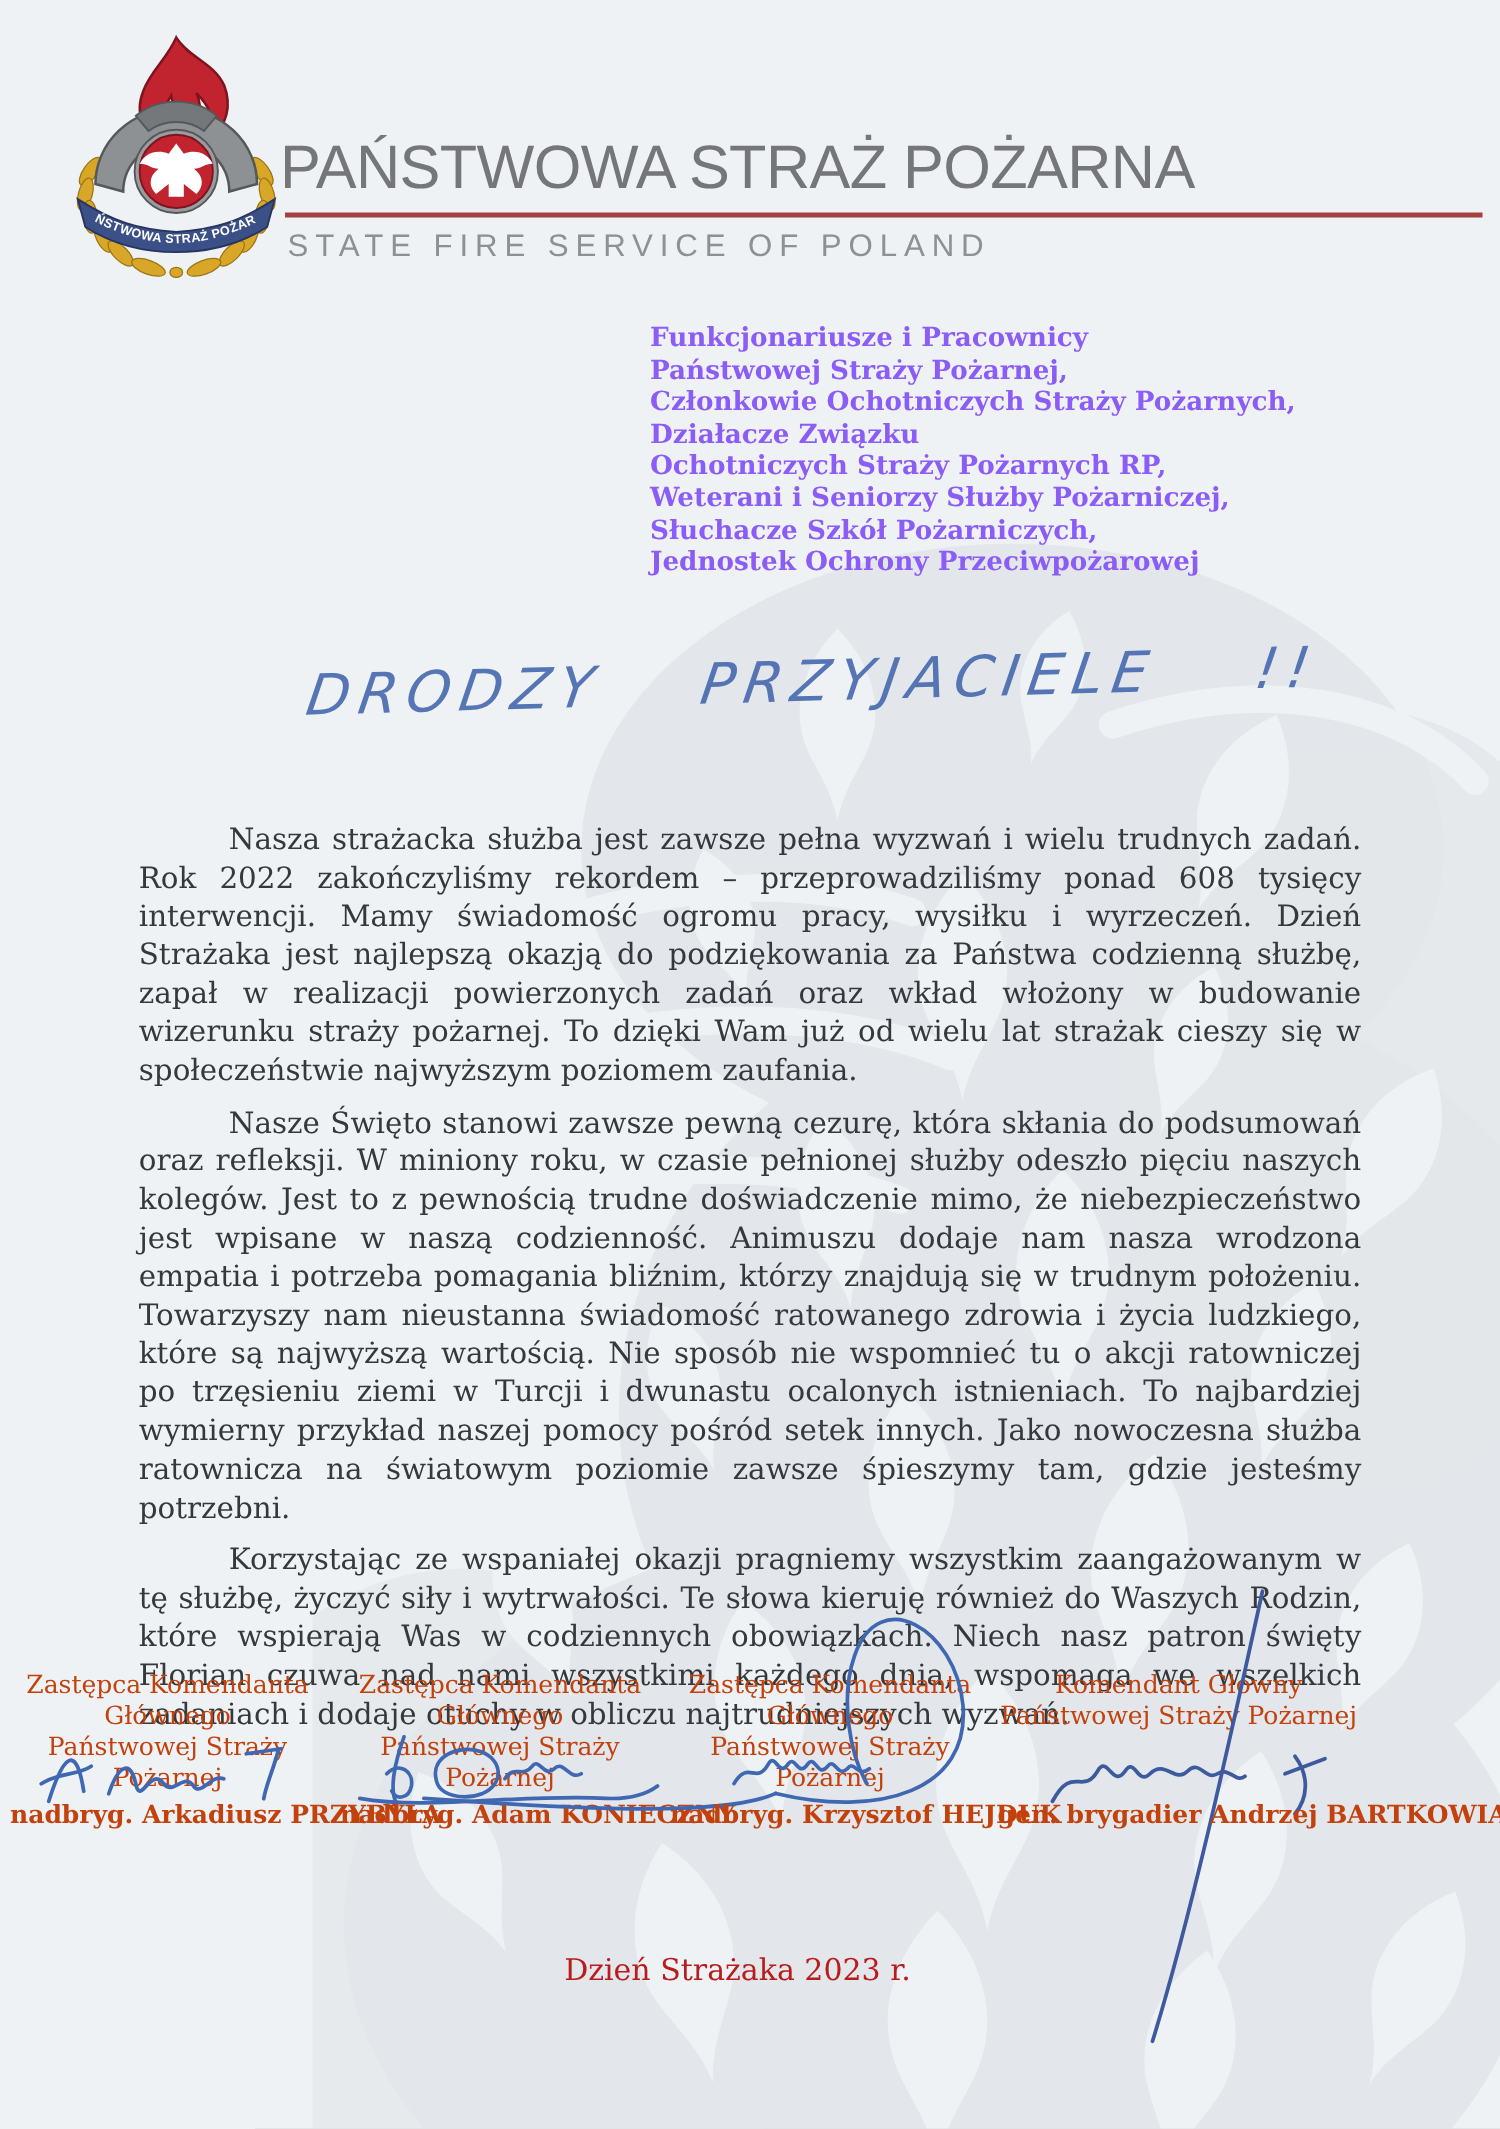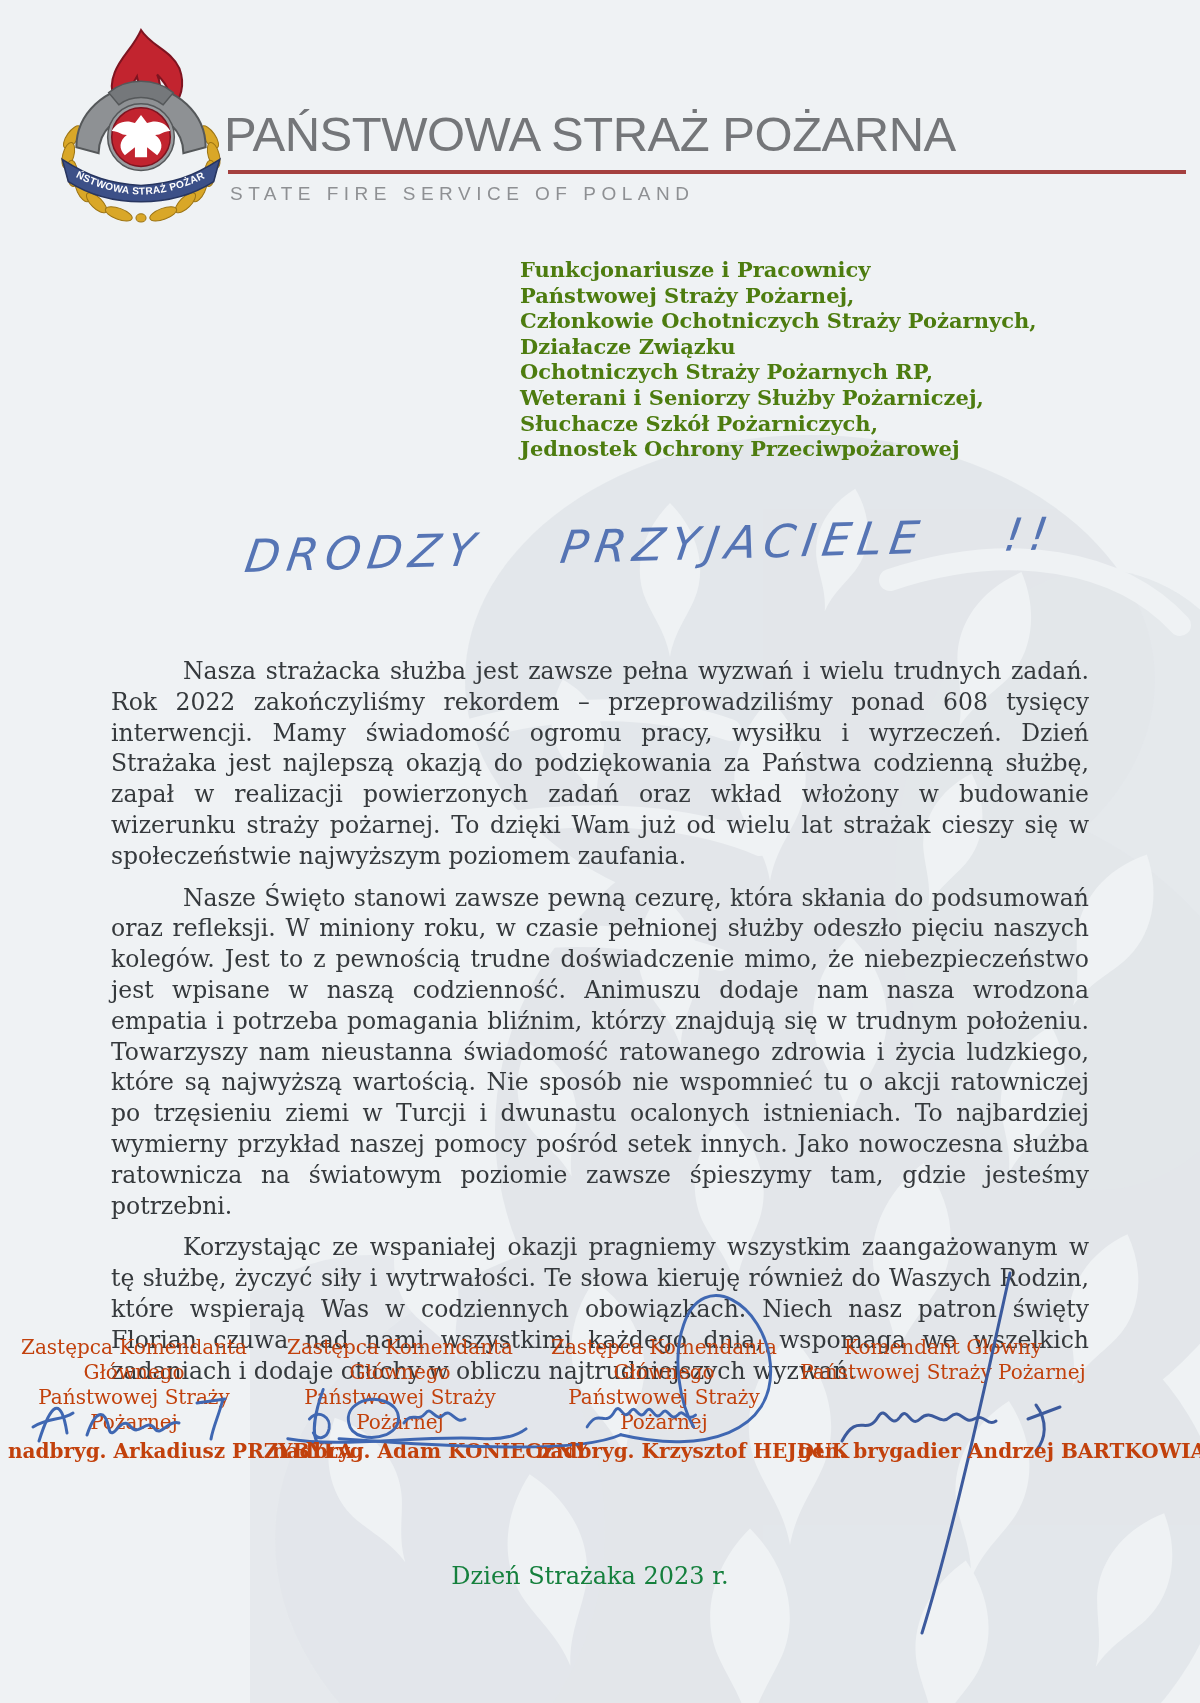--- a/index.html
+++ b/index.html
@@ -15,24 +15,24 @@
   .logo{left:50px;top:26px;width:182px;height:202px;}
   .brand-title{
     left:224px;top:106px;width:960px;
     font-family:"Liberation Sans","DejaVu Sans",sans-serif;
     font-size:49px;font-weight:500;color:#747679;letter-spacing:-0.5px;white-space:nowrap;
   }
   .brand-rule{left:228px;top:170px;width:958px;height:4px;background:#a4403f;}
   .brand-sub{
     left:230px;top:183px;width:960px;
     font-family:"Liberation Sans","DejaVu Sans",sans-serif;
-    font-size:19px;font-weight:400;color:#8e9093;letter-spacing:5.5px;white-space:nowrap;
-  }
-  
-  .recipients{left:520px;top:257px;width:600px;font-weight:bold;font-size:21px;line-height:25.6px;color:#4d7c0f;}
+    font-size:25px;font-weight:400;color:#8e9093;letter-spacing:5.5px;white-space:nowrap;
+  }
+  
+  .recipients{left:520px;top:257px;width:600px;font-weight:bold;font-size:21px;line-height:25.6px;color:#8b5cf6;}
   .recipients div{white-space:nowrap;}
   
   .greeting{
     left:242px;top:521px;width:640px;height:100px;
     font-family:"DejaVu Sans","Liberation Sans",sans-serif;
     font-style:italic;font-size:45px;font-weight:400;color:#4a6bb0;
     letter-spacing:7px;word-spacing:58px;white-space:nowrap;
     transform:rotate(-1.6deg) skewX(-10deg);opacity:.92;
   }
   
@@ -42,21 +42,21 @@
   .sig-block{top:1335px;text-align:center;font-size:20px;line-height:25px;color:#c2410c;}
   .sig-b1{left:8px;width:252px;}
   .sig-b2{left:272px;width:256px;}
   .sig-b3{left:536px;width:256px;}
   .sig-b4{left:798px;width:290px;}
   .sig-name{position:absolute;top:104px;left:0;right:0;font-weight:bold;font-size:20px;white-space:nowrap;}
   .sig-scrawl{position:absolute;left:0;top:48px;width:100%;height:70px;overflow:visible;}
   .sig-scrawl path{fill:none;stroke:#3f67b2;stroke-width:3;stroke-linecap:round;stroke-linejoin:round;}
   .sig-b4 .sig-scrawl path{stroke:#3c5a9d;}
   
-  .footer{left:0;top:1562px;width:1180px;text-align:center;font-size:24px;color:#15803d;}
+  .footer{left:0;top:1562px;width:1180px;text-align:center;font-size:24px;color:#b91c1c;}
 </style>
 </head>
 <body>
 
 <div class="page">
 
   <svg class="wm" viewBox="0 0 950 1293" aria-hidden="true">
     <defs>
       <path id="wmf" d="M0,-70 C26,-44 34,-10 22,18 C14,36 4,48 0,70 C-4,48 -14,36 -22,18 C-34,-10 -26,-44 0,-70 Z"></path>
     </defs>

